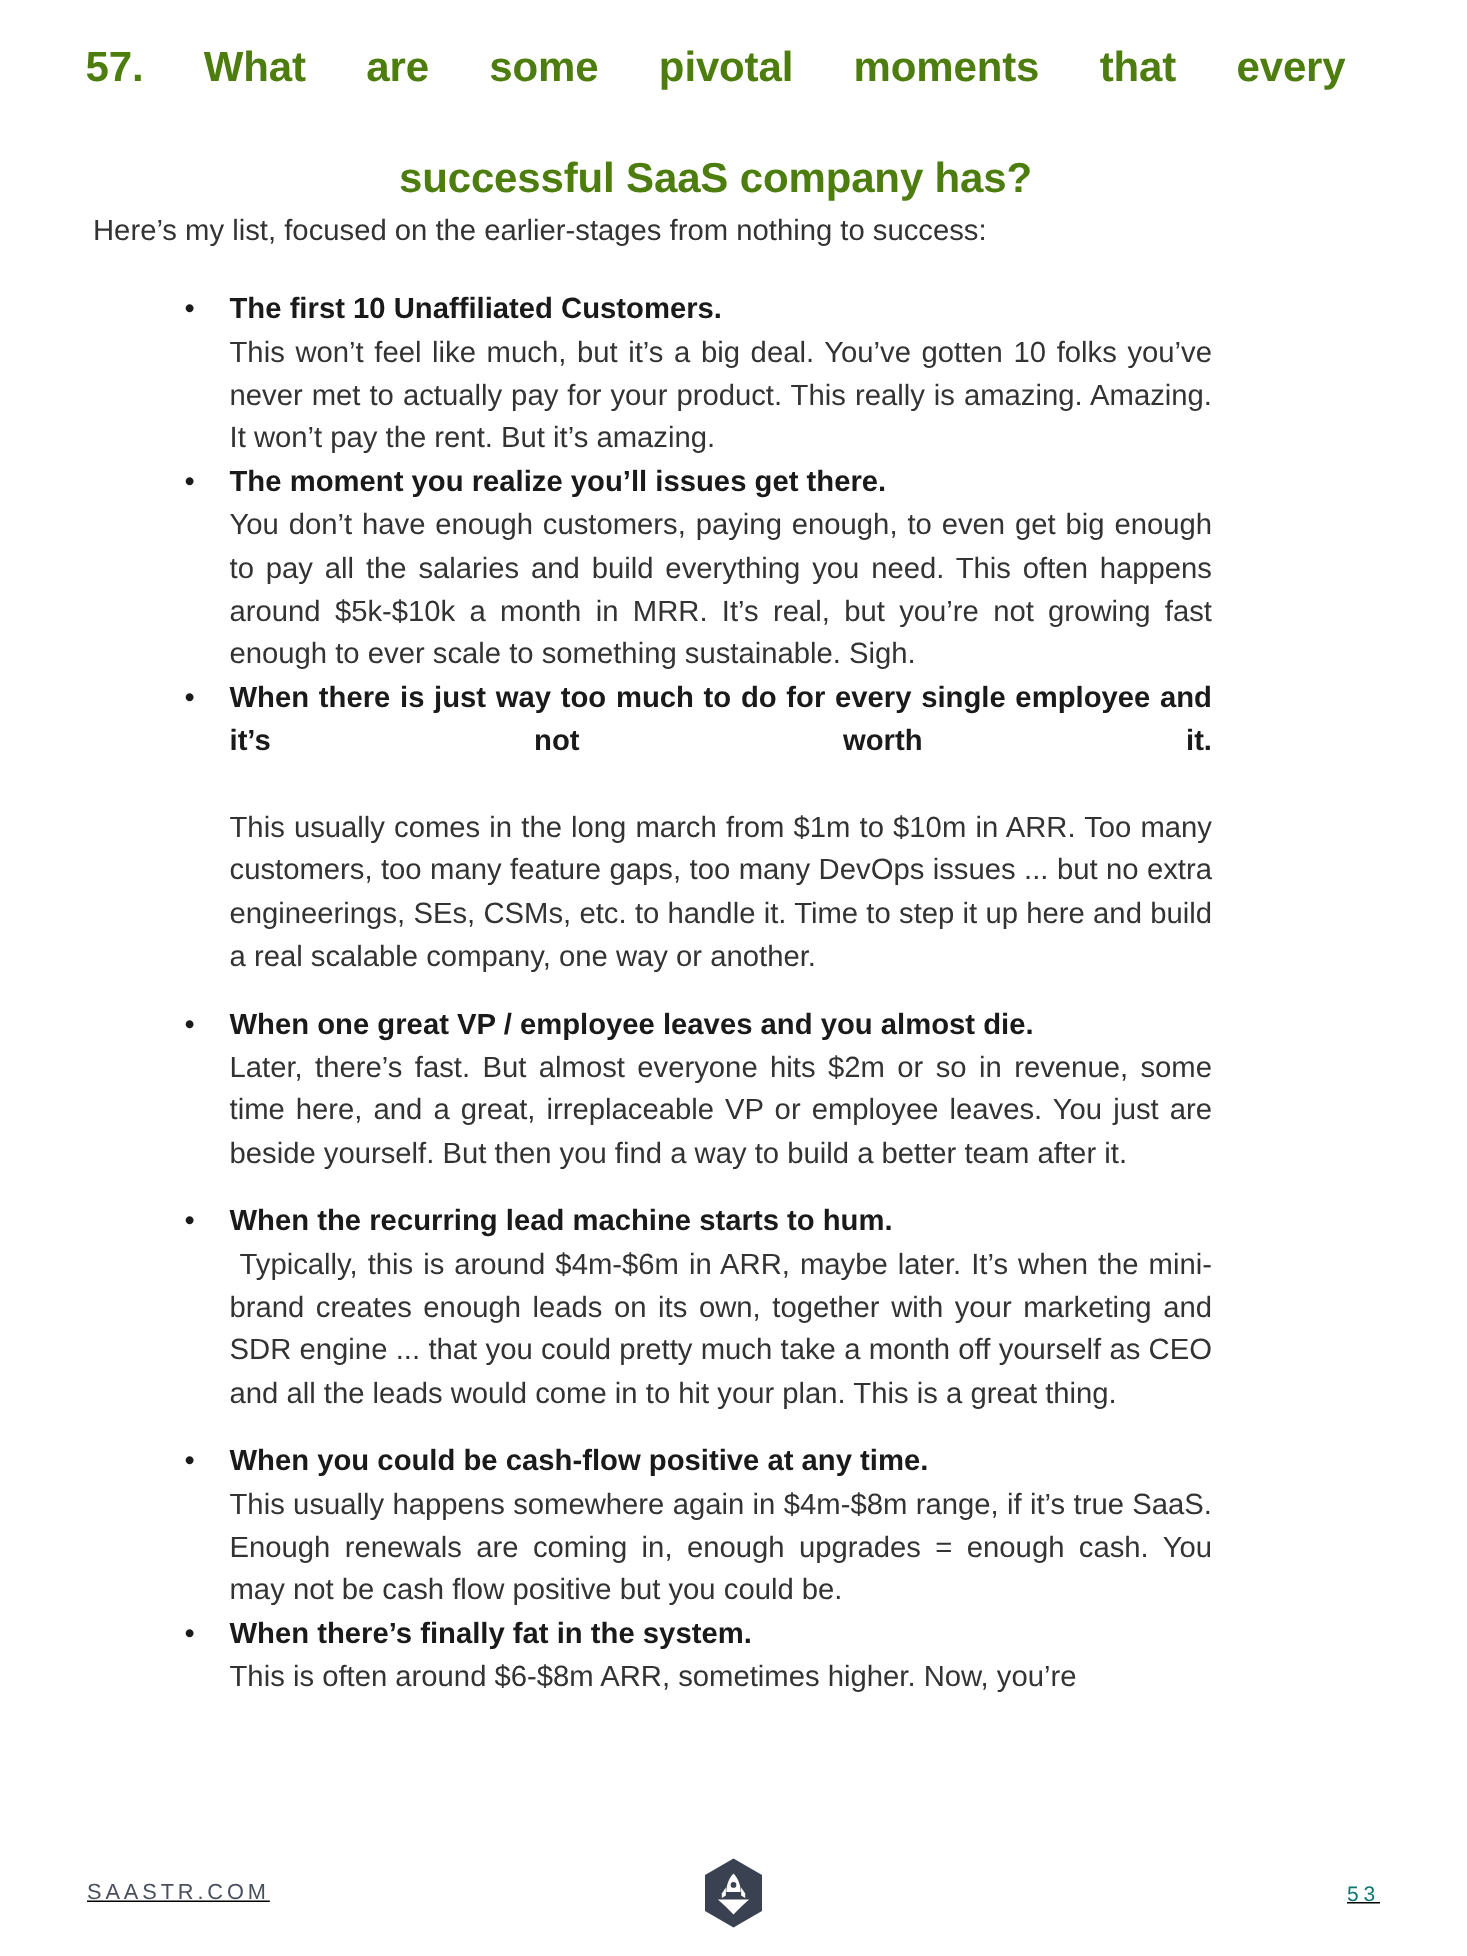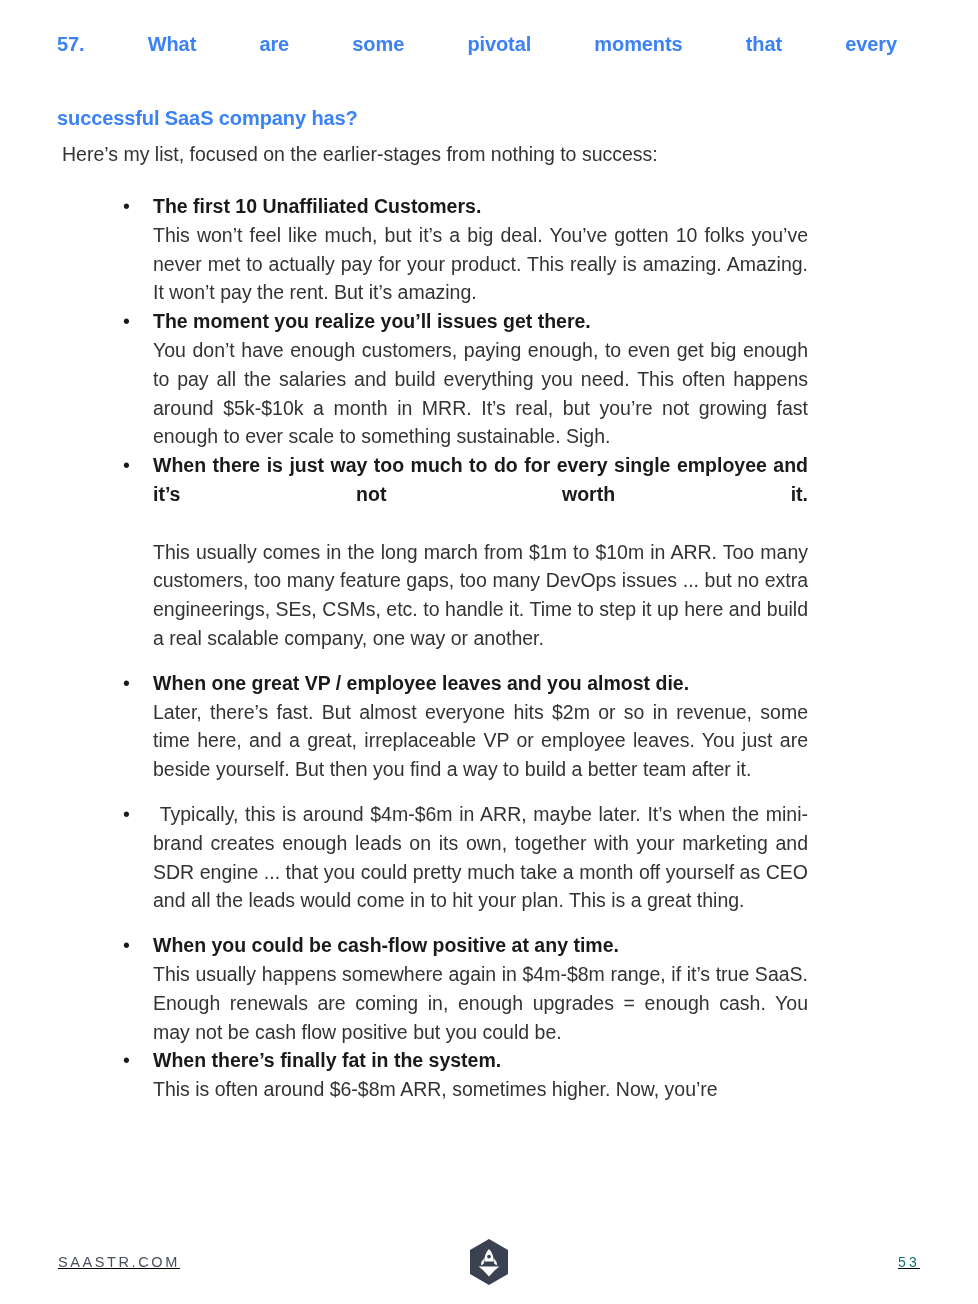--- a/index.html
+++ b/index.html
@@ -17,40 +17,40 @@
     box-sizing: border-box;
   }
 
   
   .chapter-heading {
     position: absolute;
     left: 57px;
     top: 26px;
     width: 840px;
     margin: 0;
-    font-size: 20px;
+    font-size: 28px;
     font-weight: bold;
     line-height: 37px;
-    color: #3b82f6;
+    color: #4d7c0f;
     text-align: justify;
     letter-spacing: -0.1px;
   }
   
   .chapter-heading .line1 {
     display: block;
     text-align: justify;
   }
   .chapter-heading .line1::after {
     content: "";
     display: inline-block;
     width: 100%;
   }
   .chapter-heading .line2 {
     display: block;
-    text-align: left;
+    text-align: center;
   }
 
   
   .intro {
     position: absolute;
     left: 58px;
     top: 136px;
     width: 790px;
     margin: 4px;
     font-size: 19.5px;
@@ -177,20 +177,21 @@
     </li>
 
     <li class="bullet gap-before">
       <span class="bullet-marker">•</span>
       <span class="bullet-title">When one great VP / employee leaves and you almost die.</span>
       <span class="bullet-body">Later, there’s fast. But almost everyone hits $2m or so in revenue, some time here, and a great, irreplaceable VP or employee leaves. You just are beside yourself. But then you find a way to build a better team after it.</span>
     </li>
 
     <li class="bullet gap-before">
       <span class="bullet-marker">•</span>
+      <span class="bullet-title">When the recurring lead machine starts to hum.</span>
       <span class="bullet-body"> Typically, this is around $4m-$6m in ARR, maybe later. It’s when the mini-brand creates enough leads on its own, together with your marketing and SDR engine ... that you could pretty much take a month off yourself as CEO and all the leads would come in to hit your plan. This is a great thing.</span>
     </li>
 
     <li class="bullet gap-before">
       <span class="bullet-marker">•</span>
       <span class="bullet-title">When you could be cash-flow positive at any time.</span>
       <span class="bullet-body">This usually happens somewhere again in $4m-$8m range, if it’s true SaaS. Enough renewals are coming in, enough upgrades = enough cash. You may not be cash flow positive but you could be.</span>
     </li>
 
     <li class="bullet">

